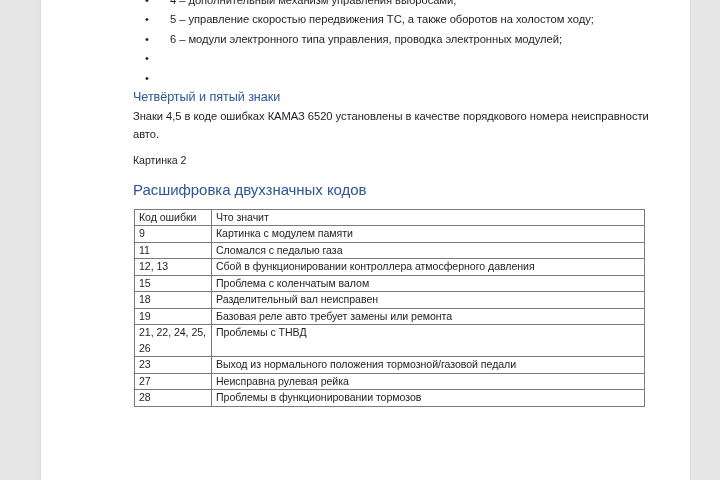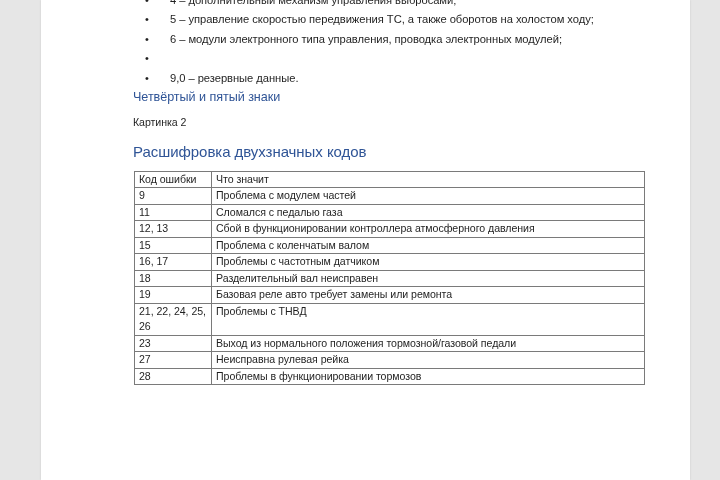--- a/index.html
+++ b/index.html
@@ -39,53 +39,50 @@
 <body>
 
 <div class="page">
   <div class="content">
 
     <ul class="bullets">
       <li><span class="bullet">•</span><span>4 – дополнительный механизм управления выбросами;</span></li>
       <li><span class="bullet">•</span><span>5 – управление скоростью передвижения ТС, а также оборотов на холостом ходу;</span></li>
       <li><span class="bullet">•</span><span>6 – модули электронного типа управления, проводка электронных модулей;</span></li>
       <li><span class="bullet">•</span></li>
-      <li><span class="bullet">•</span><span>9,0 – резервные данные.</span></li>
+      <li><span class="bullet">•</span></li>
     </ul>
 
     <div class="h2">Четвёртый и пятый знаки</div>
+    <p class="para">Знаки 4,5 в коде ошибках КАМАЗ 6520 установлены в качестве порядкового номера неисправности авто.</p>
     <div class="caption">Картинка 2</div>
 
     <div class="h2 large">Расшифровка двухзначных кодов</div>
 
     <table class="codes">
       <tbody id="codes-body">
         <tr>
           <td class="code">Код ошибки</td>
           <td>Что значит</td>
         </tr>
       <tr>
             <td class="code">9</td>
-            <td>Проблема с модулем частей</td>
+            <td>Картинка с модулем памяти</td>
           </tr>
           <tr>
             <td class="code">11</td>
             <td>Сломался с педалью газа</td>
           </tr>
           <tr>
             <td class="code">12, 13</td>
             <td>Сбой в функционировании контроллера атмосферного давления</td>
           </tr>
           <tr>
             <td class="code">15</td>
             <td>Проблема с коленчатым валом</td>
-          </tr>
-          <tr>
-            <td class="code">16, 17</td>
-            <td>Проблемы с частотным датчиком</td>
           </tr>
           <tr>
             <td class="code">18</td>
             <td>Разделительный вал неисправен</td>
           </tr>
           <tr>
             <td class="code">19</td>
             <td>Базовая реле авто требует замены или ремонта</td>
           </tr>
           <tr>

